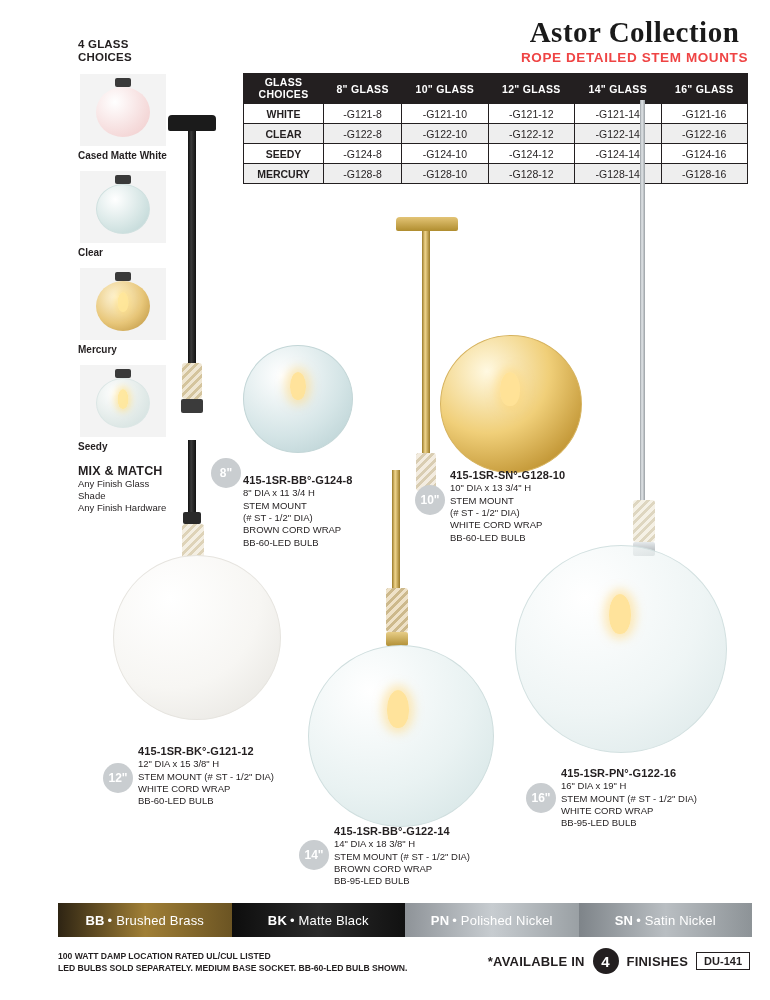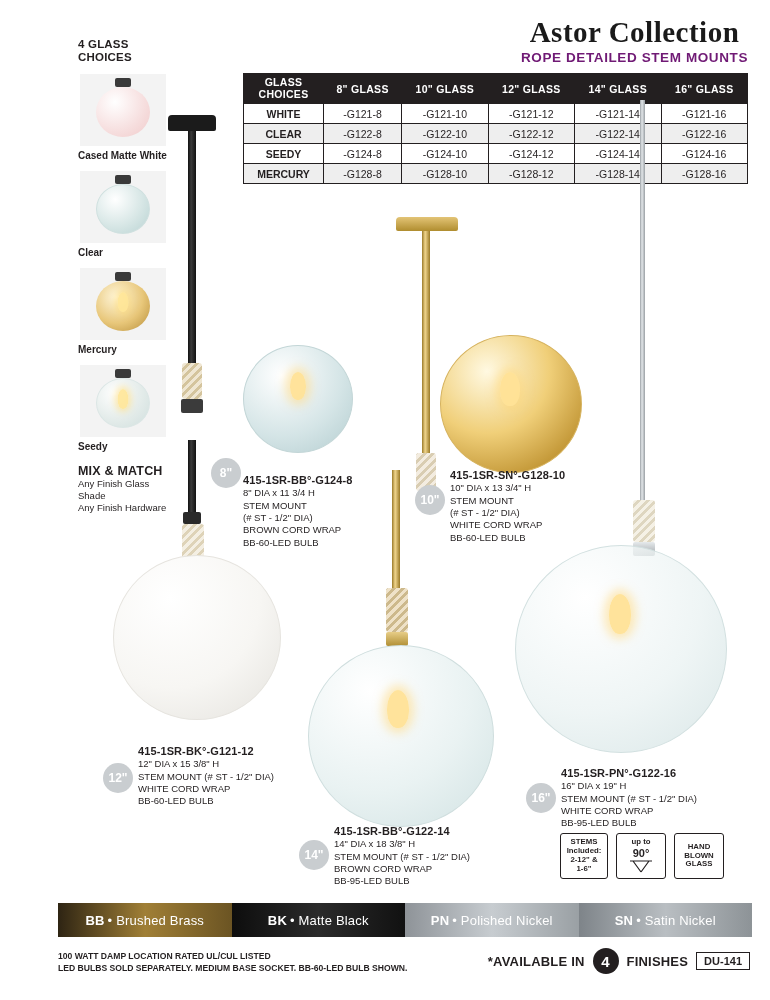--- a/index.html
+++ b/index.html
@@ -15,21 +15,21 @@
 
   
   .header { position: absolute; right: 22px; top: 18px; text-align: center; }
   .header .title {
     font-family: "Liberation Serif", serif;
     font-size: 29px; font-weight: bold; letter-spacing: .5px;
     color: #1a1a1a; line-height: 1;
   }
   .header .subtitle {
     font-size: 13.5px; font-weight: bold; letter-spacing: .6px;
-    margin-top: 3px; color: #701a75;
+    margin-top: 3px; color: #ef4444;
   }
 
   
   .glass-col { position: absolute; left: 78px; top: 38px; width: 90px; }
   .glass-col .gc-title { font-size: 11.5px; font-weight: bold; line-height: 1.15; letter-spacing: .2px; }
   .swatch-block { margin-top: 10px; }
   .swatch {
     width: 86px; height: 72px; margin: 0 auto;
     background: #f3f3f3;
     position: relative; overflow: hidden;
@@ -319,40 +319,20 @@
   <div class="bulb" style="left:609px; top:594px; width:22px; height:40px;"></div>
   <div class="bubble" style="left:526px; top:783px;">16"</div>
   <div class="caption" style="left:561px; top:766px; width:190px;">
     <div class="code">415-1SR-PN°-G122-16</div>
     <div>16" DIA x 19" H</div>
     <div>STEM MOUNT (# ST - 1/2" DIA)</div>
     <div>WHITE CORD WRAP</div>
     <div>BB-95-LED BULB</div>
   </div>
 
-  <div class="badges">
-    <div class="badge b1">
-      <div>STEMS</div>
-      <div>Included:</div>
-      <div>2-12" &amp;</div>
-      <div>1-6"</div>
-    </div>
-    <div class="badge b2">
-      <div>up to</div>
-      <div style="font-size:11px;">90°</div>
-      <svg width="24" height="14" viewBox="0 0 24 14">
-        <path d="M1 1 L23 1 M4 1 L12 12 M12 12 L20 1" stroke="#231f20" stroke-width="1.2" fill="none"></path>
-      </svg>
-    </div>
-    <div class="badge b3">
-      <div>HAND</div>
-      <div>BLOWN</div>
-      <div>GLASS</div>
-    </div>
-  </div>
 
   <div class="finish-bar">
     <div class="finish f-bb">
       <b>BB</b>
       <span>•&nbsp;</span>
       <span>Brushed Brass</span>
     </div>
     <div class="finish f-bk">
       <b>BK</b>
       <span>•&nbsp;</span>

